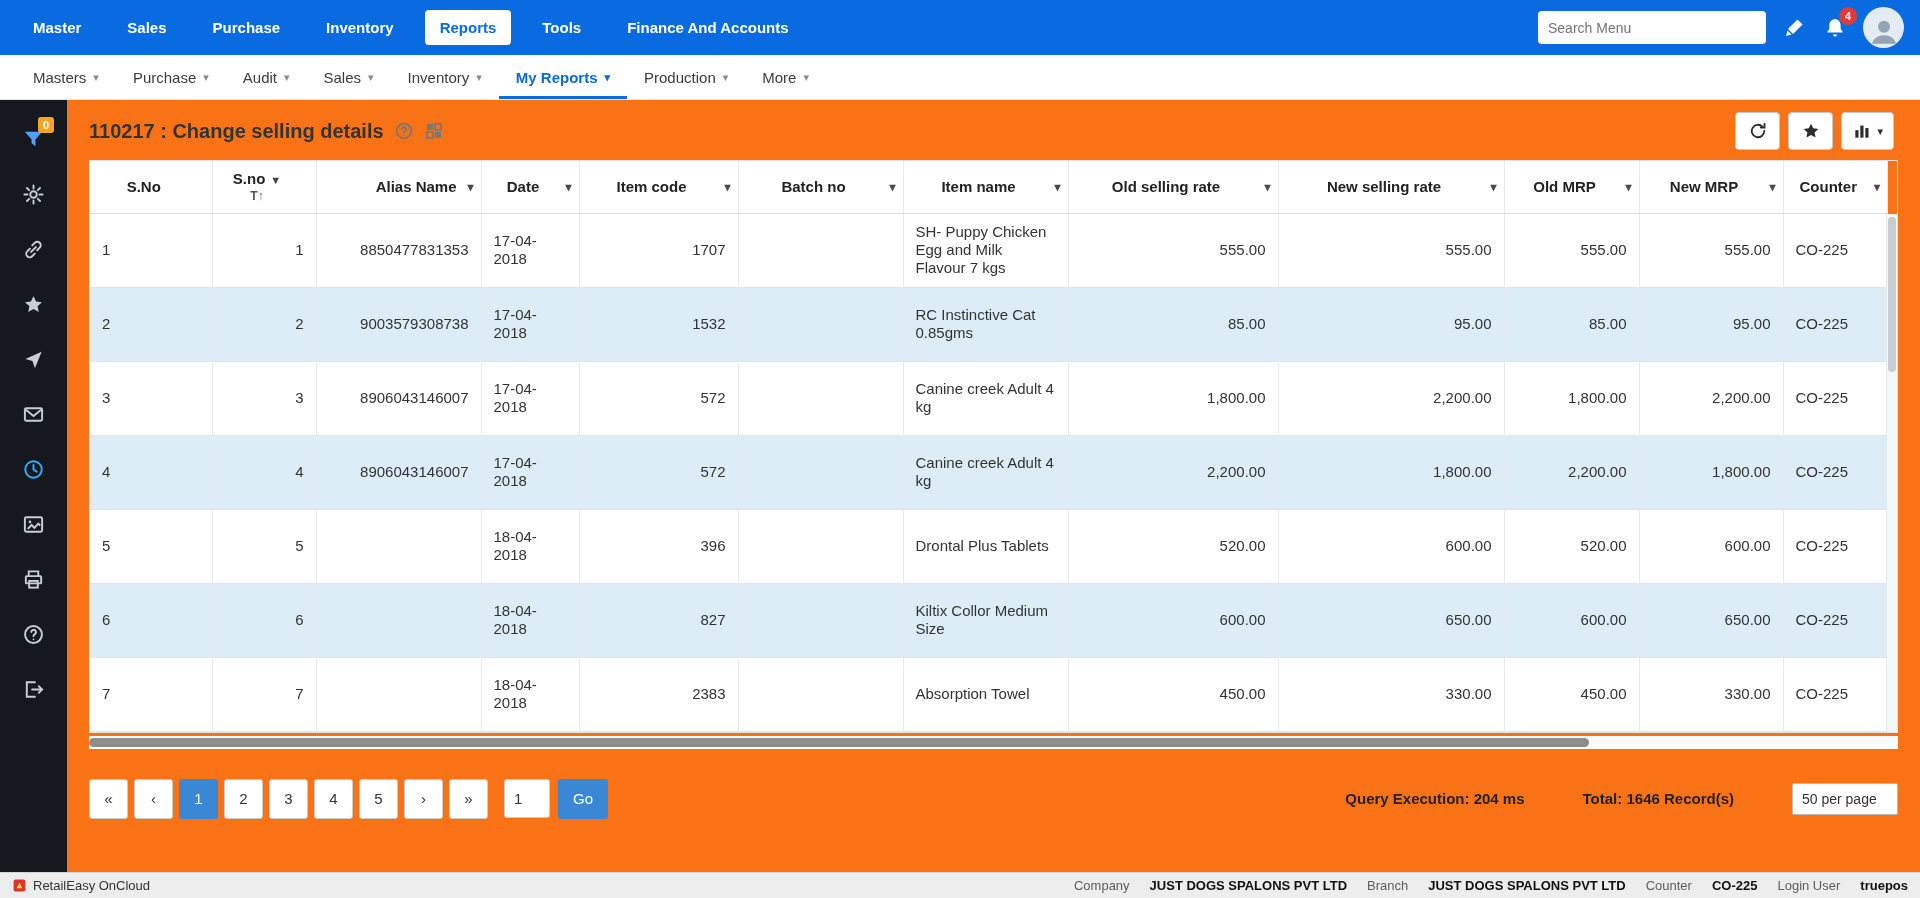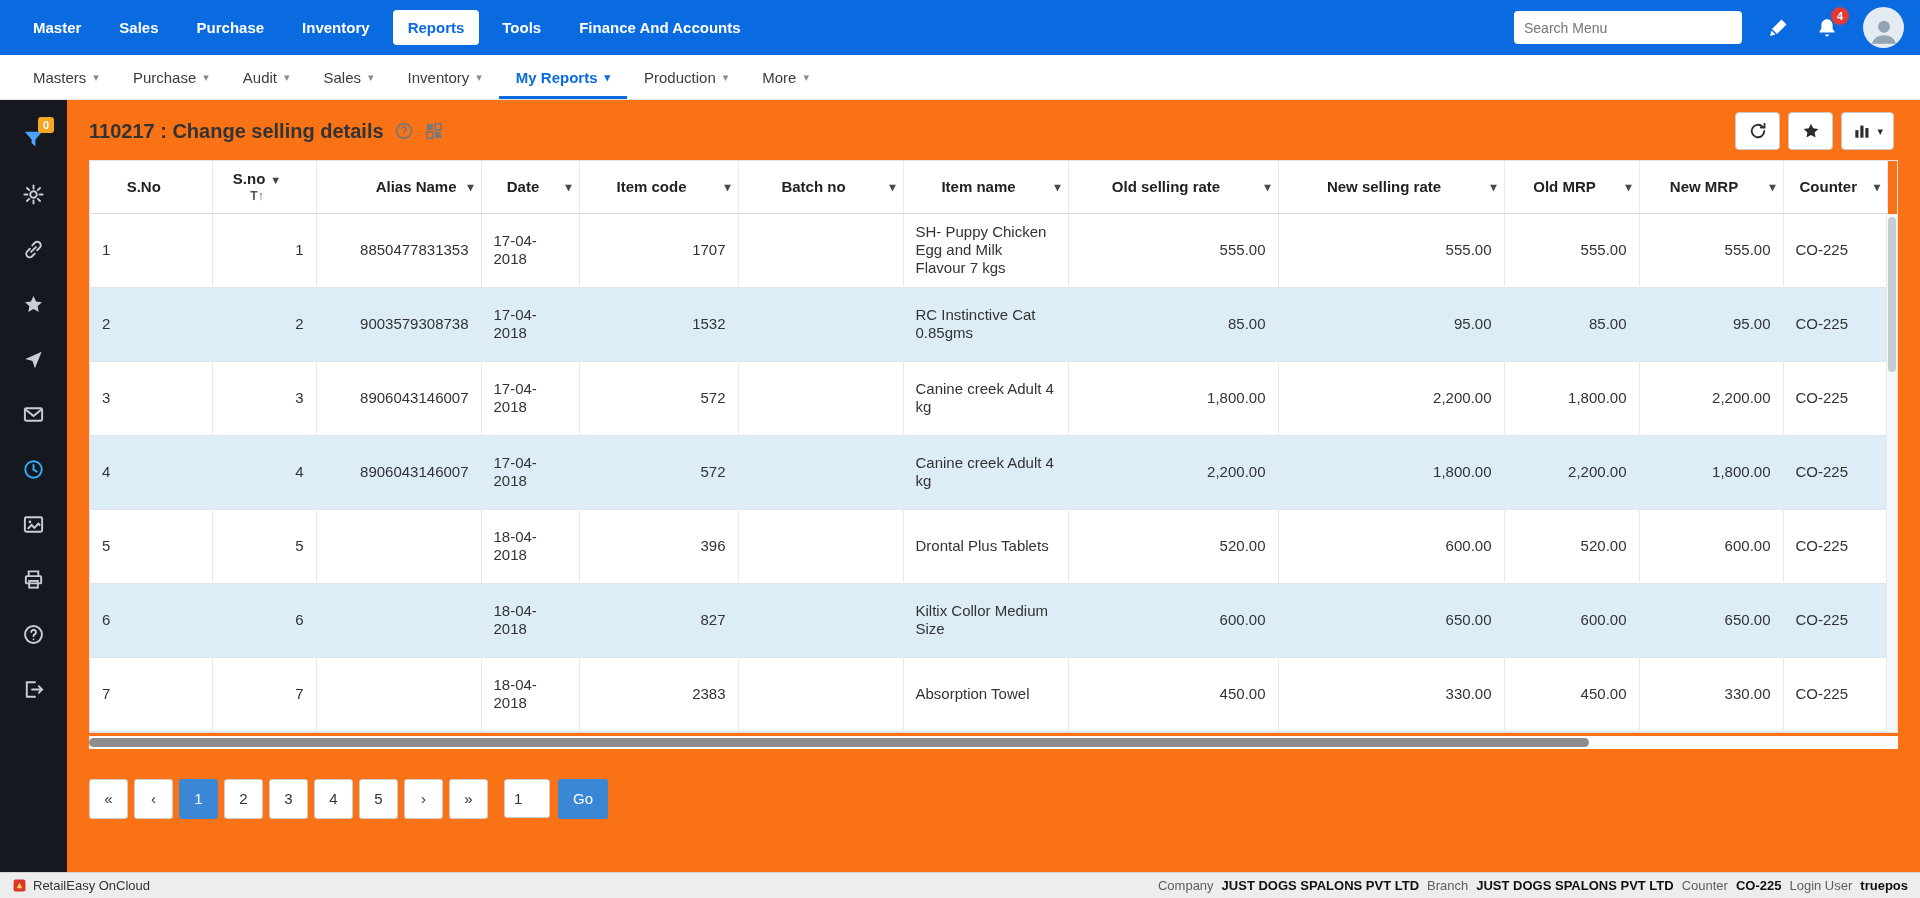--- a/index.html
+++ b/index.html
@@ -5,24 +5,24 @@
   :root{
     --accent:#0a6be0; --pager:#3a87d6; --row-alt:#ddedf8; --sidebar:#15191f;
     --badge-orange:#f5a623; --notif-red:#e53935;
   }
   *{box-sizing:border-box;}
   html,body{margin:0;padding:0;}
   body{width:1920px;height:898px;overflow:hidden;font-family:"Liberation Sans",sans-serif;background:#fff;position:relative;}
 
   
   .topbar{position:absolute;top:0;left:0;right:0;height:55px;background:var(--accent);display:flex;align-items:center;z-index:5;}
-  .top-menu{display:flex;align-items:flex-start;gap:8px;padding-left:18px;}
+  .top-menu{display:flex;align-items:flex-start;gap:16px;padding-left:18px;}
   .top-menu-item{color:#fff;font-weight:700;font-size:15px;padding:9px 15px;border-radius:4px;cursor:pointer;white-space:nowrap;}
   .top-menu-item.active{background:#fff;color:var(--accent);}
-  .topbar-right{margin-left:auto;display:flex;align-items:center;gap:23px;padding-right:16px;}
+  .topbar-right{margin-left:auto;display:flex;align-items:center;gap:15px;padding-right:16px;}
   .search-input{width:228px;height:33px;border:none;border-radius:4px;padding:0 10px;font-size:14px;font-family:"Liberation Sans",sans-serif;color:#333;}
   .icon-btn{color:#fff;position:relative;width:26px;height:26px;display:flex;align-items:center;justify-content:center;cursor:pointer;}
   .icon-btn svg{width:24px;height:24px;}
   .badge-red{position:absolute;top:-8px;right:-9px;background:var(--notif-red);color:#fff;border-radius:50%;min-width:18px;height:18px;font-size:11px;display:flex;align-items:center;justify-content:center;font-weight:700;padding:0 2px;}
   .avatar{width:41px;height:41px;border-radius:50%;background:#e4ebf2;display:flex;align-items:flex-end;justify-content:center;overflow:hidden;cursor:pointer;}
   .avatar svg{width:34px;height:34px;}
 
   
   .subnav{position:absolute;top:55px;left:0;right:0;height:45px;background:#fff;border-bottom:1px solid #e4e4e4;display:flex;align-items:stretch;padding-left:16px;z-index:4;}
   .subnav-item{display:flex;align-items:center;gap:7px;padding:0 17px;font-size:15px;color:#3c3c3c;cursor:pointer;white-space:nowrap;}
@@ -78,21 +78,21 @@
   .jump-input{width:46px;height:39px;border:1px solid #ccc;border-radius:3px;margin-left:16px;padding:0 9px;font-size:15px;font-family:"Liberation Sans",sans-serif;color:#333;}
   .go-btn{height:40px;padding:0 15px;background:var(--pager);color:#fff;border:none;border-radius:3px;margin-left:8px;font-size:15px;cursor:pointer;font-family:"Liberation Sans",sans-serif;}
   .status{margin-left:auto;display:flex;align-items:center;gap:58px;}
   .status-text{font-size:15px;font-weight:700;color:#222;white-space:nowrap;}
   .per-page{width:106px;height:32px;border:1px solid #b9b9b9;border-radius:2px;background:#fff;display:flex;align-items:center;padding:0 9px;font-size:14px;color:#333;cursor:pointer;}
 
   
   .footer{position:absolute;left:0;right:0;bottom:0;height:26px;background:#ededed;border-top:1px solid #d6d6d6;display:flex;align-items:center;padding:0 12px;font-size:13px;color:#333;z-index:6;}
   .footer-left{display:flex;align-items:center;gap:6px;}
   .footer-left svg{width:15px;height:15px;}
-  .footer-right{margin-left:auto;display:flex;align-items:center;gap:8px;white-space:nowrap;justify-content:center;}
+  .footer-right{margin-left:auto;display:flex;align-items:center;gap:20px;white-space:nowrap;justify-content:center;}
   .f-label{color:#5e5e5e;}
   .f-value{font-weight:700;color:#111;}
 </style>
 </head>
 <body>
 
 <div class="topbar">
   <div class="top-menu">
       <div class="top-menu-item">Master</div>
       <div class="top-menu-item">Sales</div>
@@ -458,20 +458,25 @@
         <div class="page-btn active">1</div>
         <div class="page-btn">2</div>
         <div class="page-btn">3</div>
         <div class="page-btn">4</div>
         <div class="page-btn">5</div>
         <div class="page-btn">›</div>
         <div class="page-btn">»</div>
       </div>
     <input class="jump-input" type="text" value="1" style="">
     <button class="go-btn">Go</button>
+    <div class="status">
+      <span class="status-text">Query Execution: 204 ms</span>
+      <span class="status-text">Total: 1646 Record(s)</span>
+      <div class="per-page">50 per page</div>
+    </div>
   </div>
 </div>
 
 <div class="footer">
   <div class="footer-left">
     <svg viewBox="0 0 24 24">
         <rect x="2.5" y="2.5" width="19" height="19" rx="3" fill="#d8372a"></rect>
         <path d="M7.5 16.5l4.5-9 4.5 9z" fill="#ffd54d"></path>
       </svg>
     <span>RetailEasy OnCloud</span>

